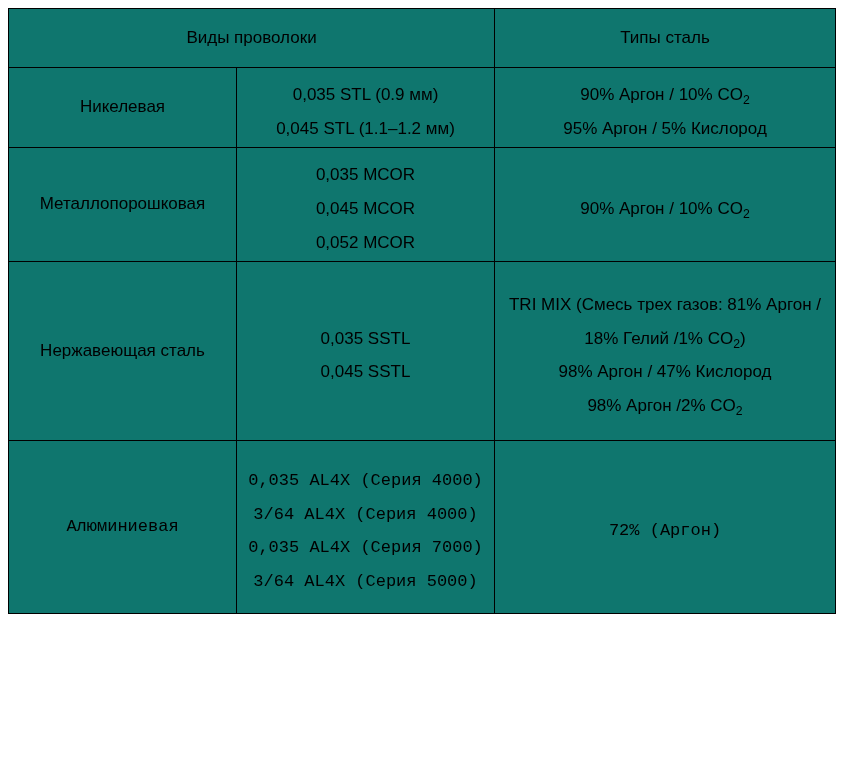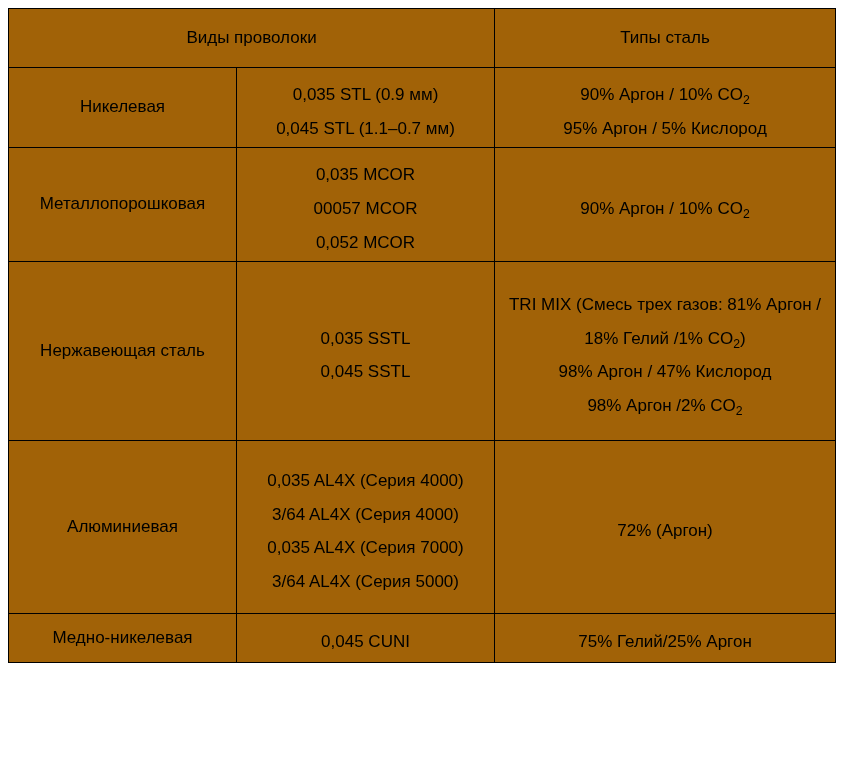--- a/index.html
+++ b/index.html
@@ -12,21 +12,21 @@
     height: 763px;
     font-family: "Liberation Sans", sans-serif;
     color: #000000;
     overflow: hidden;
   }
   #wire-gas-table {
     border-collapse: collapse;
     table-layout: fixed;
     margin: 8px 0 0 8px;
     width: 827px;
-    background: #a16207;
+    background: #0f766e;
   }
   #wire-gas-table col.c0 { width: 228px; }
   #wire-gas-table col.c1 { width: 258px; }
   #wire-gas-table col.c2 { width: 341px; }
   #wire-gas-table th,
   #wire-gas-table td {
     border: 1px solid #000000;
     text-align: center;
     vertical-align: middle;
     font-weight: normal;
@@ -53,21 +53,21 @@
   sub {
     font-size: 72%;
     vertical-align: baseline;
     position: relative;
     top: 4px;
   }
   
   tr[data-row="0"] td { height: 58px; }
   tr[data-row="1"] td { height: 86px; }
   tr[data-row="2"] td { height: 166px; }
-  tr[data-row="3"] td { height: 160px; }
+  tr[data-row="3"] td { height: 160px; font-family: Liberation Mono, monospace; }
   tr[data-row="4"] td { height: 60px; }
   tr[data-row="5"] td { height: 36px; }
   tr[data-row="6"] td { height: 36px; }
 </style>
 </head>
 <body>
 
 <table id="wire-gas-table">
   <colgroup>
     <col class="c0">
@@ -79,37 +79,37 @@
       <th colspan="2">Виды проволоки</th>
       <th>Типы сталь</th>
     </tr>
   </thead>
   <tbody>
     <tr data-row="0">
       <td>Никелевая</td>
       <td>
         <span class="cell-lines">
           <span class="line">0,035 STL (0.9 мм)</span>
-          <span class="line">0,045 STL (1.1–0.7 мм)</span>
+          <span class="line">0,045 STL (1.1–1.2 мм)</span>
         </span>
       </td>
       <td>
         <span class="cell-lines">
           <span class="line">90% Аргон / 10% CO<sub>2</sub></span>
           <span class="line">95% Аргон / 5% Кислород</span>
         </span>
       </td>
     </tr>
 
     <tr data-row="1">
       <td>Металлопорошковая</td>
       <td>
         <span class="cell-lines">
           <span class="line">0,035 MCOR</span>
-          <span class="line">00057 MCOR</span>
+          <span class="line">0,045 MCOR</span>
           <span class="line">0,052 MCOR</span>
         </span>
       </td>
       <td>
         <span class="cell-lines">
           <span class="line">90% Аргон / 10% CO<sub>2</sub></span>
         </span>
       </td>
     </tr>
 
@@ -143,27 +143,14 @@
       </td>
       <td>
         <span class="cell-lines">
           <span class="line">72% (Аргон)</span>
         </span>
       </td>
     </tr>
 
 
 
-    <tr data-row="6">
-      <td>Медно-никелевая</td>
-      <td>
-        <span class="cell-lines">
-          <span class="line">0,045 CUNI</span>
-        </span>
-      </td>
-      <td>
-        <span class="cell-lines">
-          <span class="line">75% Гелий/25% Аргон</span>
-        </span>
-      </td>
-    </tr>
   </tbody>
 </table>
 
 </body></html>

